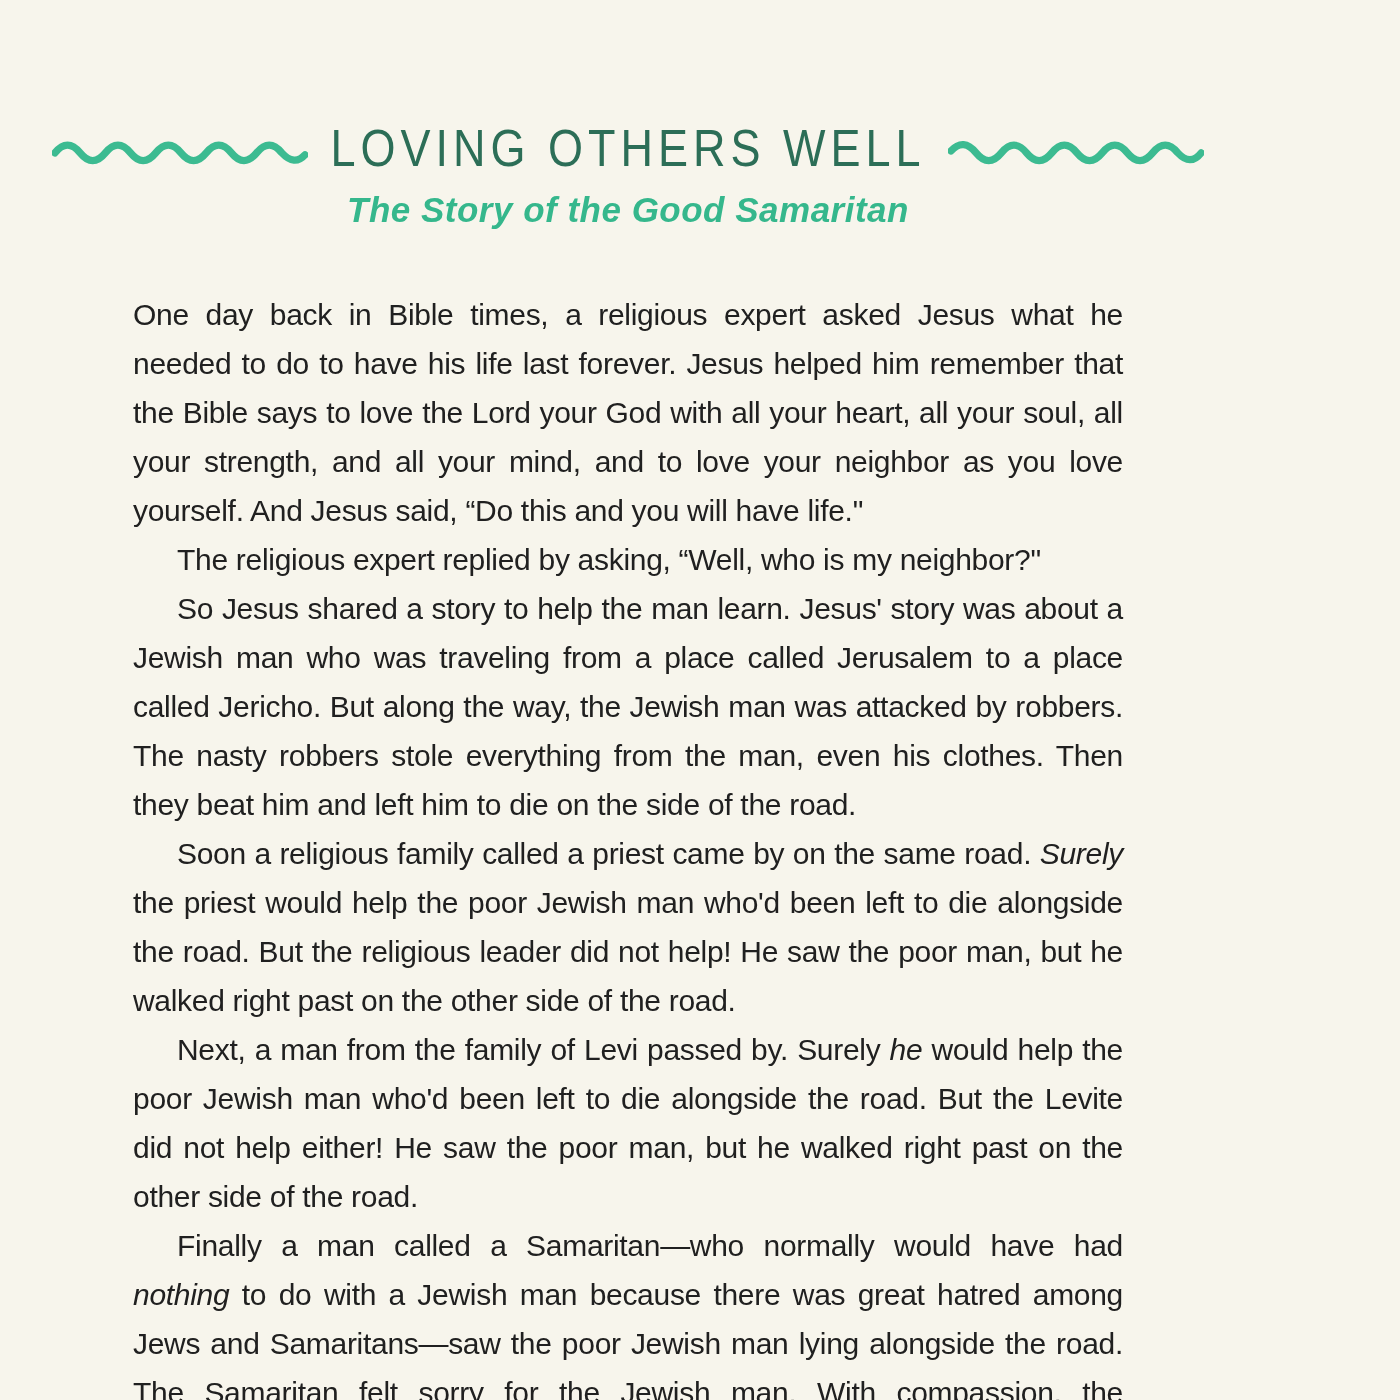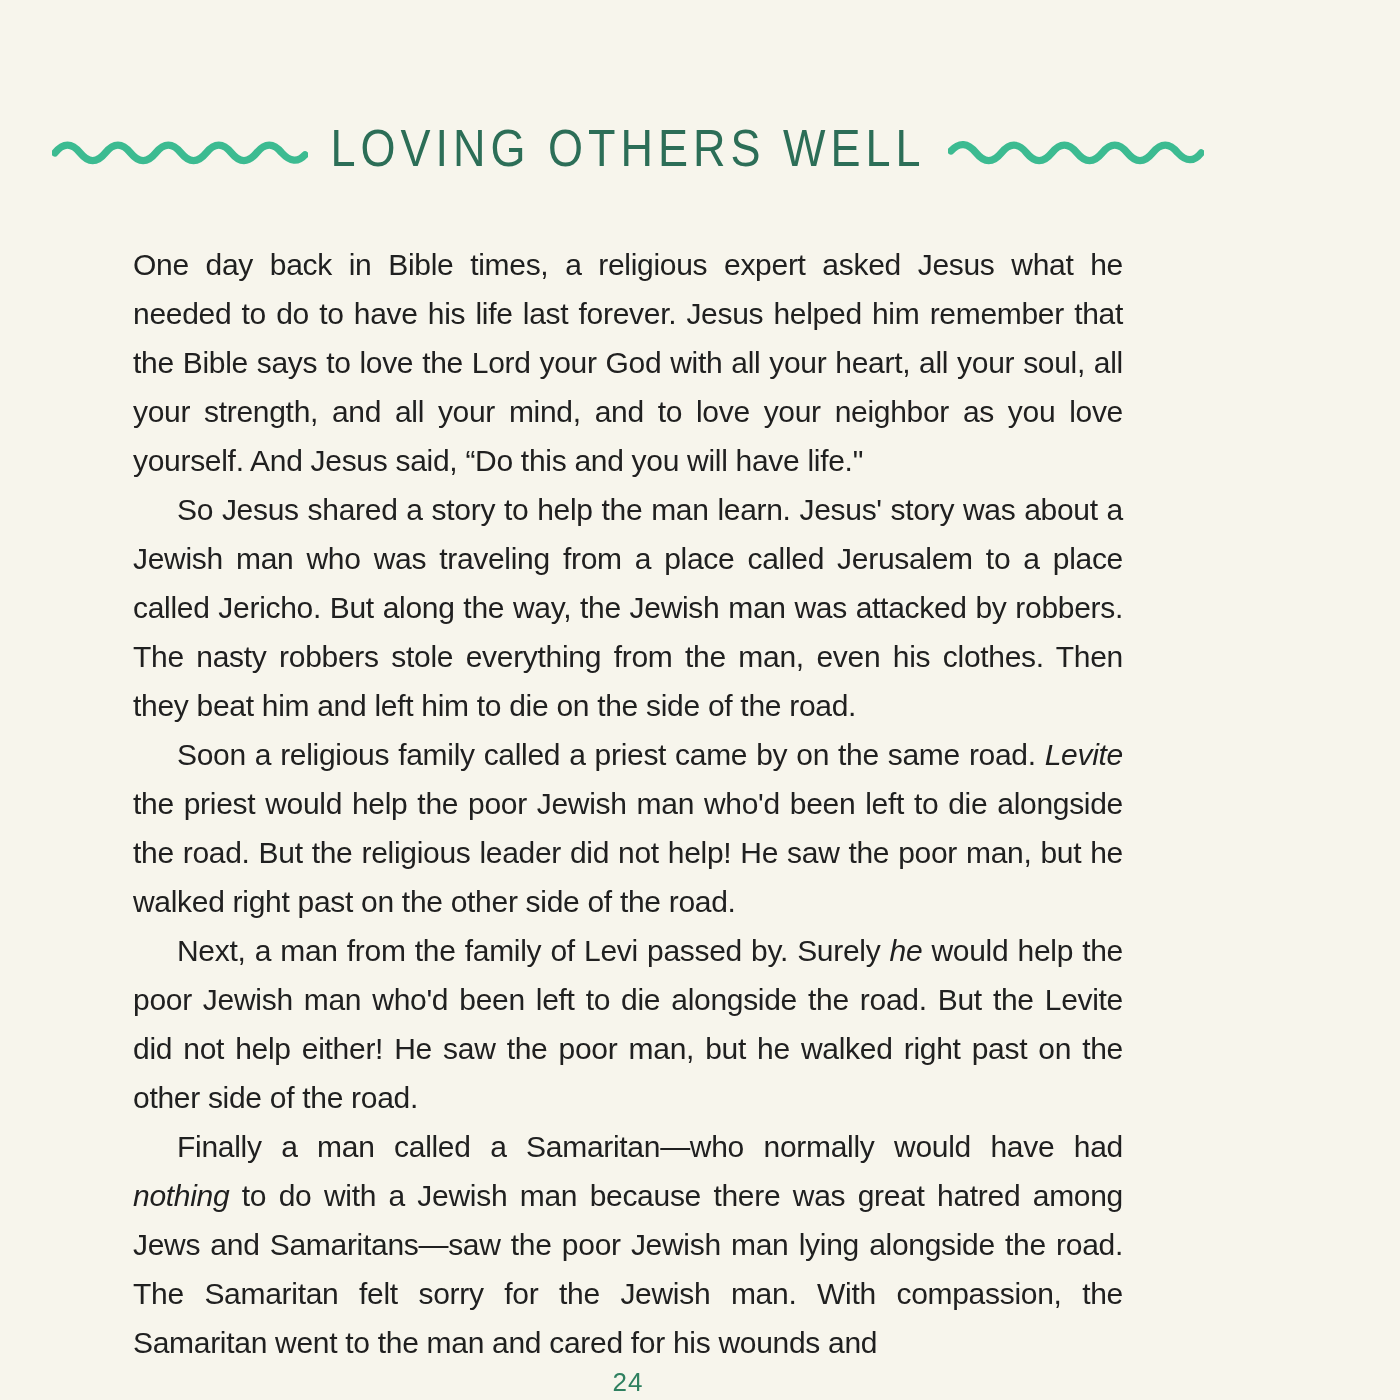--- a/index.html
+++ b/index.html
@@ -80,26 +80,28 @@
   <div class="header">
     <div class="title-row">
       <svg class="squiggle" viewBox="0 0 264 36" xmlns="http://www.w3.org/2000/svg">
         <path d="M3,22 q13,-16 26,0 q13,16 26,0 q13,-16 26,0 q13,16 26,0 q13,-16 26,0 q13,16 26,0 q13,-16 26,0 q13,16 26,0 q13,-16 26,0 q13,14 24,2" fill="none" stroke="#3cbb91" stroke-width="7.5" stroke-linecap="round"></path>
       </svg>
       <h1 class="title">LOVING OTHERS WELL</h1>
       <svg class="squiggle" viewBox="0 0 264 36" xmlns="http://www.w3.org/2000/svg">
         <path d="M3,20 q13,-14 26,2 q13,16 26,0 q13,-16 26,0 q13,16 26,0 q13,-16 26,0 q13,16 26,0 q13,-16 26,0 q13,16 26,0 q13,-16 26,0 q13,14 24,0" fill="none" stroke="#3cbb91" stroke-width="7.5" stroke-linecap="round"></path>
       </svg>
     </div>
+    <h2 class="subtitle">The Story of the Good Samaritan</h2>
   </div>
 
   <div class="body-text">
     <p class="para"><span>One day back in Bible times, a religious expert asked Jesus what he needed to do to have his life last forever. Jesus helped him remember that the Bible says to love the Lord your God with all your heart, all your soul, all your strength, and all your mind, and to love your neighbor as you love yourself. And Jesus said, “Do this and you will have life."</span></p>
+    <p class="para indent"><span>The religious expert replied by asking, “Well, who is my neighbor?"</span></p>
     <p class="para indent"><span>So Jesus shared a story to help the man learn. Jesus' story was about a Jewish man who was traveling from a place called Jerusalem to a place called Jericho. But along the way, the Jewish man was attacked by robbers. The nasty robbers stole everything from the man, even his clothes. Then they beat him and left him to die on the side of the road.</span></p>
-    <p class="para indent"><span>Soon a religious family called a priest came by on the same road. </span><span class="em">Levite</span><span> the priest would help the poor Jewish man who'd been left to die alongside the road. But the religious leader did not help! He saw the poor man, but he walked right past on the other side of the road.</span></p>
+    <p class="para indent"><span>Soon a religious family called a priest came by on the same road. </span><span class="em">Surely</span><span> the priest would help the poor Jewish man who'd been left to die alongside the road. But the religious leader did not help! He saw the poor man, but he walked right past on the other side of the road.</span></p>
     <p class="para indent"><span>Next, a man from the family of Levi passed by. Surely </span><span class="em">he</span><span> would help the poor Jewish man who'd been left to die alongside the road. But the Levite did not help either! He saw the poor man, but he walked right past on the other side of the road.</span></p>
     <p class="para indent"><span>Finally a man called a Samaritan—who normally would have had </span><span class="em">nothing</span><span> to do with a Jewish man because there was great hatred among Jews and Samaritans—saw the poor Jewish man lying alongside the road. The Samaritan felt sorry for the Jewish man. With compassion, the Samaritan went to the man and cared for his wounds and</span></p>
   </div>
 
   <div class="footer">
     <span class="page-number">24</span>
   </div>
 
 </div>
 

